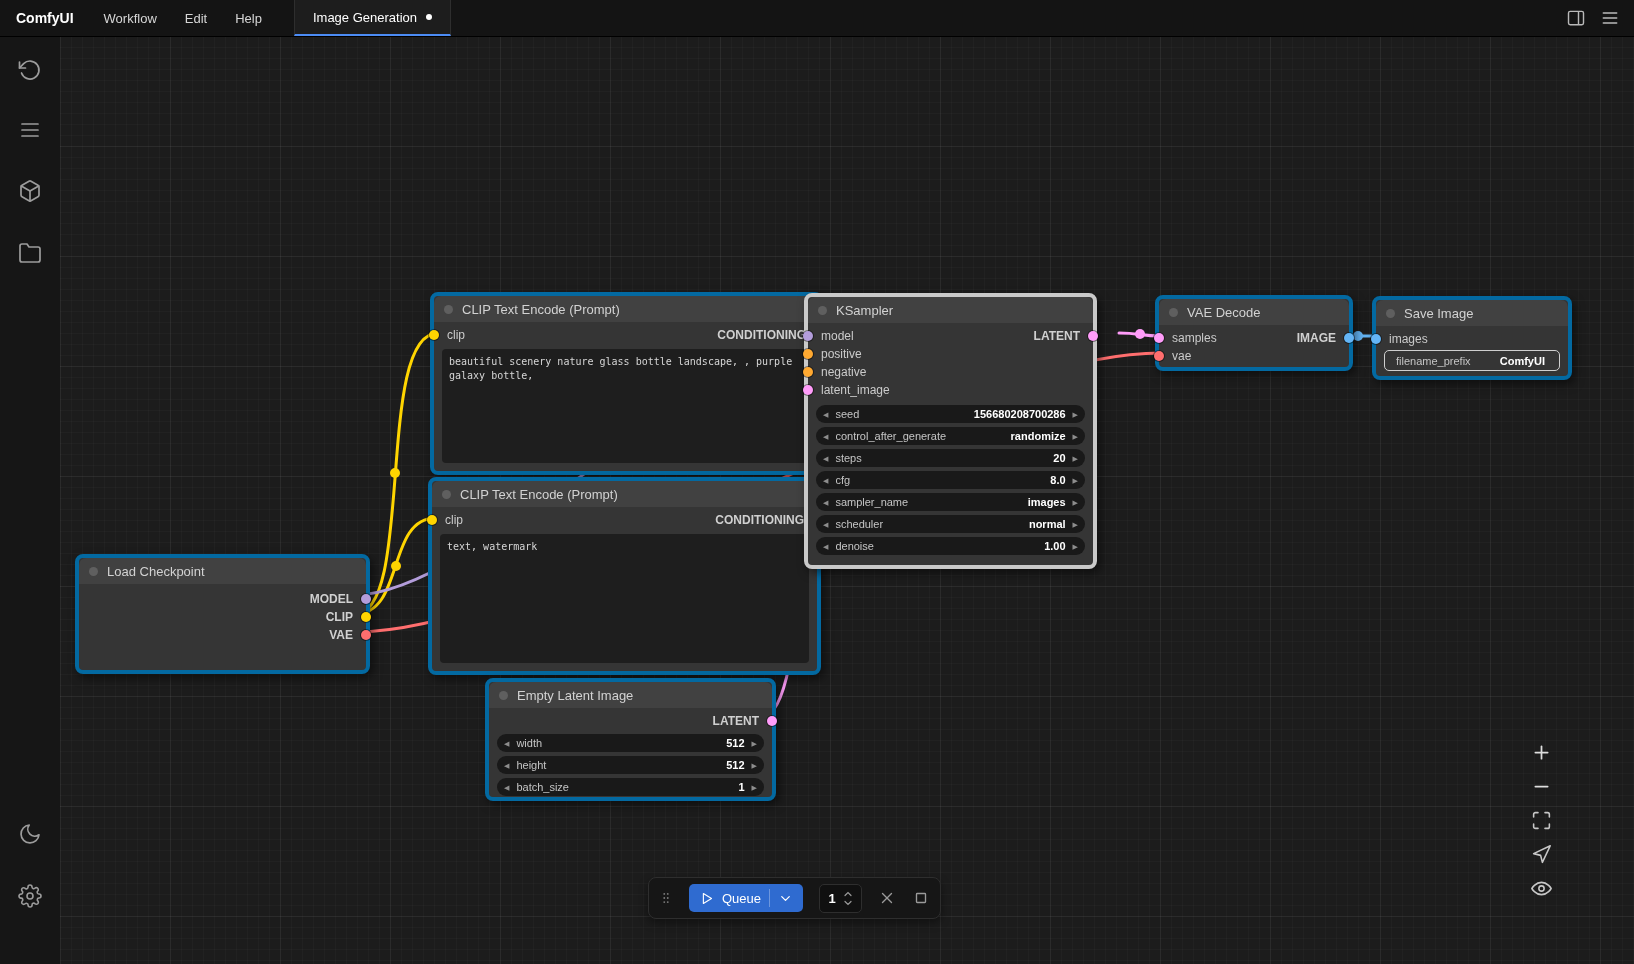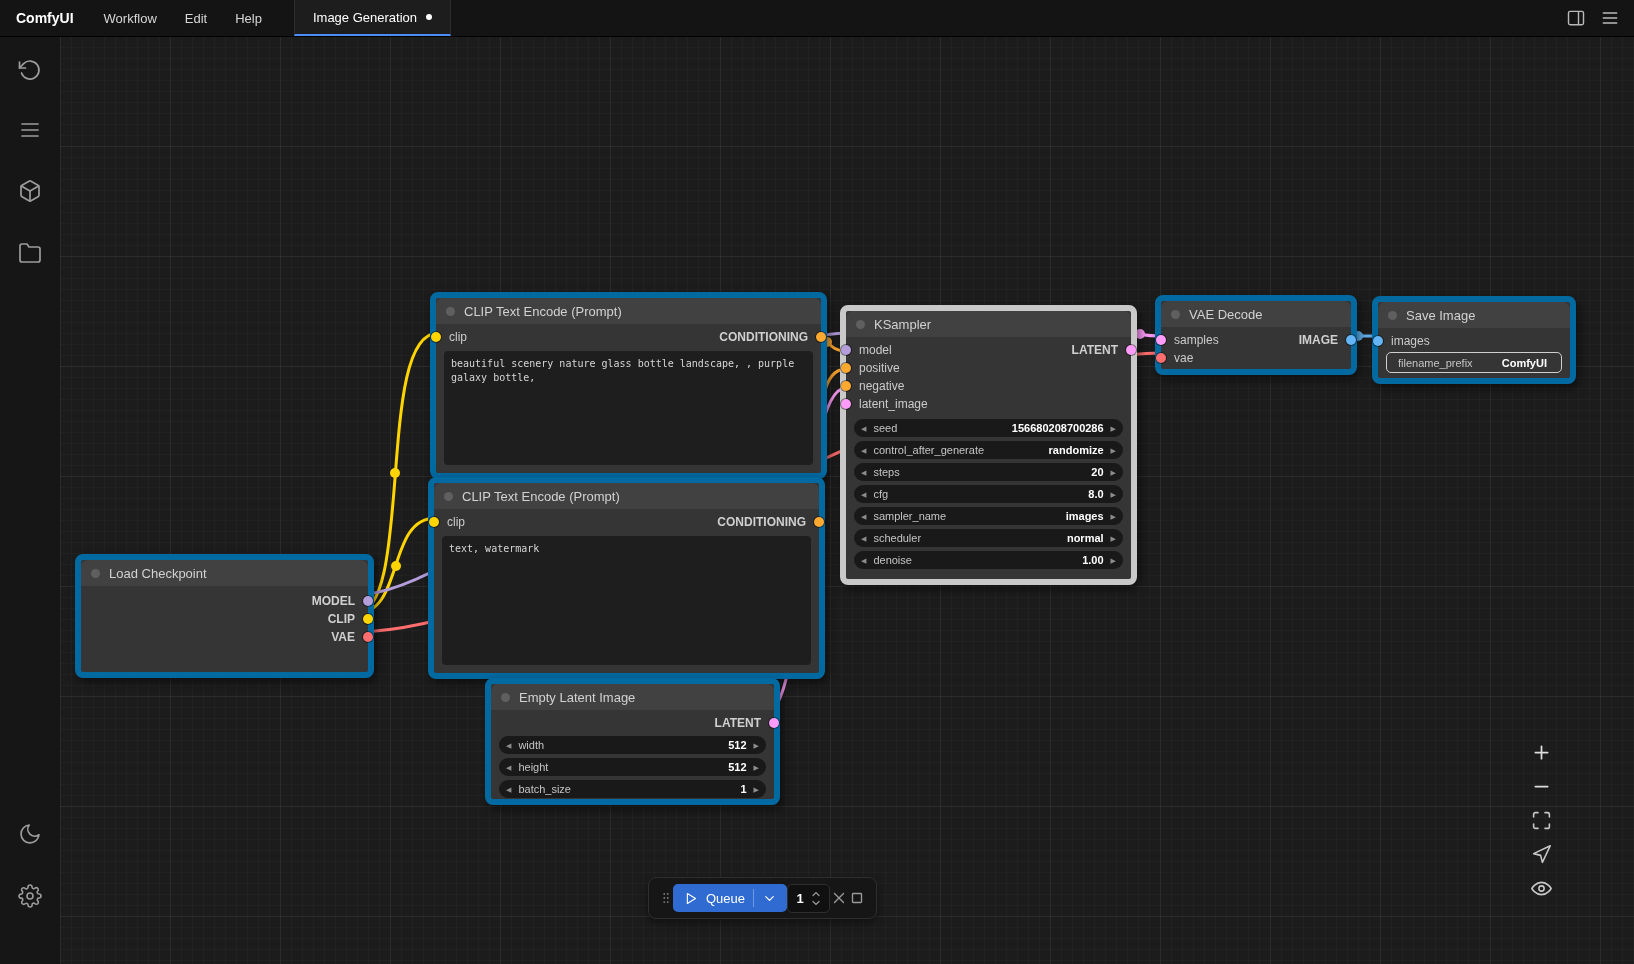--- a/index.html
+++ b/index.html
@@ -30,21 +30,21 @@
       linear-gradient(rgba(255,255,255,0.045) 1px,transparent 1px),
       linear-gradient(90deg,rgba(255,255,255,0.045) 1px,transparent 1px),
       linear-gradient(rgba(255,255,255,0.022) 1px,transparent 1px),
       linear-gradient(90deg,rgba(255,255,255,0.022) 1px,transparent 1px);
     background-size:110px 110px,110px 110px,11px 11px,11px 11px;}
 
   .wires{position:absolute;left:0;top:0;z-index:1;pointer-events:none;}
   .wires path{fill:none;stroke-width:3;stroke-linecap:round;}
 
   
-  .node{position:absolute;z-index:2;background:#353535;border:6px solid #0369a1;border-radius:8px;
+  .node{position:absolute;z-index:2;background:#353535;border:4px solid #0369a1;border-radius:8px;
         box-shadow:3px 4px 10px rgba(0,0,0,.5);display:flex;flex-direction:column;color:#c9c9c9;}
   .node.selected{border-color:#c9c9c9;}
   .node-header{flex:none;height:26px;background:#414141;border-radius:7px 7px 0 0;
                display:flex;align-items:center;gap:9px;padding:0 10px;cursor:move;}
   .collapse-dot{width:9px;height:9px;border-radius:50%;background:#5f5f5f;flex:none;}
   .node-title{color:#d2d2d2;font-size:13px;white-space:nowrap;}
   .slots{padding-top:4px;}
   .slot-row{position:relative;height:18px;display:flex;align-items:center;padding:0 13px;font-size:12px;color:#cbcbcb;}
   .slot-row .spacer{flex:1;}
   .out-label{font-weight:700;color:#d0d0d0;font-size:12px;}
@@ -62,28 +62,28 @@
   .widget.outlined .wl{margin-left:4px;}
 
   .textarea{flex:1;margin:5px 8px 8px;background:#1e1e1e;border-radius:4px;padding:6px 7px;
             font-family:"DejaVu Sans Mono",monospace;font-size:10px;line-height:1.35;color:#d6d6d6;
             white-space:pre-wrap;overflow:hidden;cursor:text;}
 
   
   #node-clip1{left:430px;top:292px;width:385px;height:175px;}
   #node-clip2{left:428px;top:477px;width:385px;height:190px;}
   #node-load{left:75px;top:554px;width:287px;height:112px;}
-  #node-ksampler{left:840px;top:293px;width:285px;height:268px;margin-top:12px;}
+  #node-ksampler{left:804px;top:293px;width:285px;height:268px;}
   #node-vae{left:1155px;top:295px;width:190px;height:68px;}
   #node-save{left:1372px;top:296px;width:192px;height:76px;}
   #node-latent{left:485px;top:678px;width:283px;height:115px;}
 
   
   .queue-panel{position:absolute;left:648px;top:877px;height:40px;z-index:10;background:#161616;
-               border:1px solid #2e2e2e;border-radius:8px;display:flex;align-items:center;gap:0;
+               border:1px solid #2e2e2e;border-radius:8px;display:flex;align-items:center;gap:16px;
                padding:0 10px;box-shadow:0 4px 10px rgba(0,0,0,.4);}
   .grip{width:14px;height:20px;color:#7d7d7d;cursor:grab;}
   .queue-btn{height:28px;border-radius:5px;display:flex;align-items:center;gap:8px;padding:0 10px;
              color:#fff;font-size:13px;cursor:pointer;border:none;}
   .queue-btn .qdiv{width:1px;height:18px;background:rgba(255,255,255,.3);}
   .qicon{width:15px;height:15px;color:#fff;}
   .count-box{display:flex;align-items:center;gap:5px;height:27px;background:#101010;
              border:1px solid #2e2e2e;border-radius:5px;padding:0 7px;cursor:text;}
   .count-val{color:#fff;font-weight:bold;font-size:13px;min-width:10px;text-align:center;}
   .step-col{display:flex;flex-direction:column;gap:1px;}

